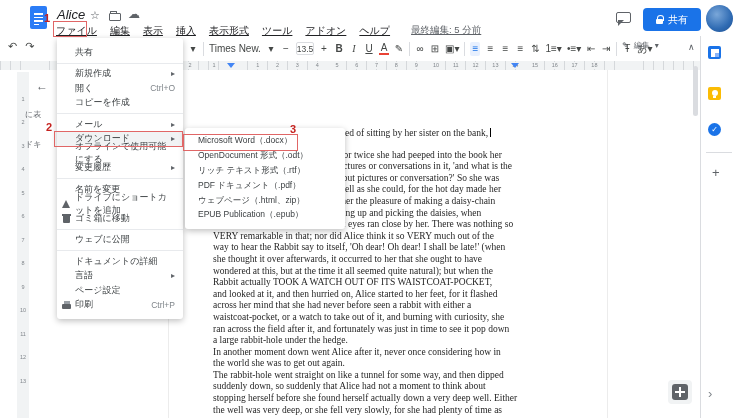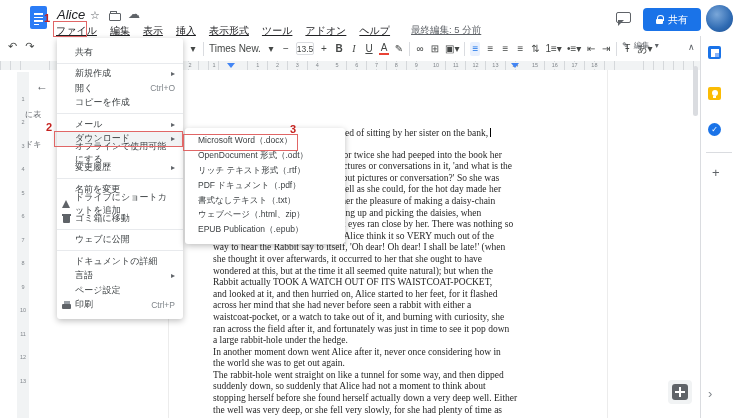--- a/index.html
+++ b/index.html
@@ -340,23 +340,20 @@
     <div class="submenu-item">
       <span>OpenDocument 形式（.odt）</span>
     </div>
     <div class="submenu-item">
       <span>リッチ テキスト形式（.rtf）</span>
     </div>
     <div class="submenu-item">
       <span>PDF ドキュメント（.pdf）</span>
     </div>
     <div class="submenu-item">
-      <span>書式なしテキスト（.txt）</span>
-    </div>
-    <div class="submenu-item">
       <span>ウェブページ（.html、zip）</span>
     </div>
     <div class="submenu-item">
       <span>EPUB Publication（.epub）</span>
     </div>
   </div>
 
 <div class="abs ann-box" style="left:53px; top:21px; width:34px; height:16px;"></div>
 <div class="abs ann-num" style="left:44px; top:12px;">1</div>
 <div class="abs ann-box" style="left:54px; top:131px; width:129px; height:16px;"></div>

